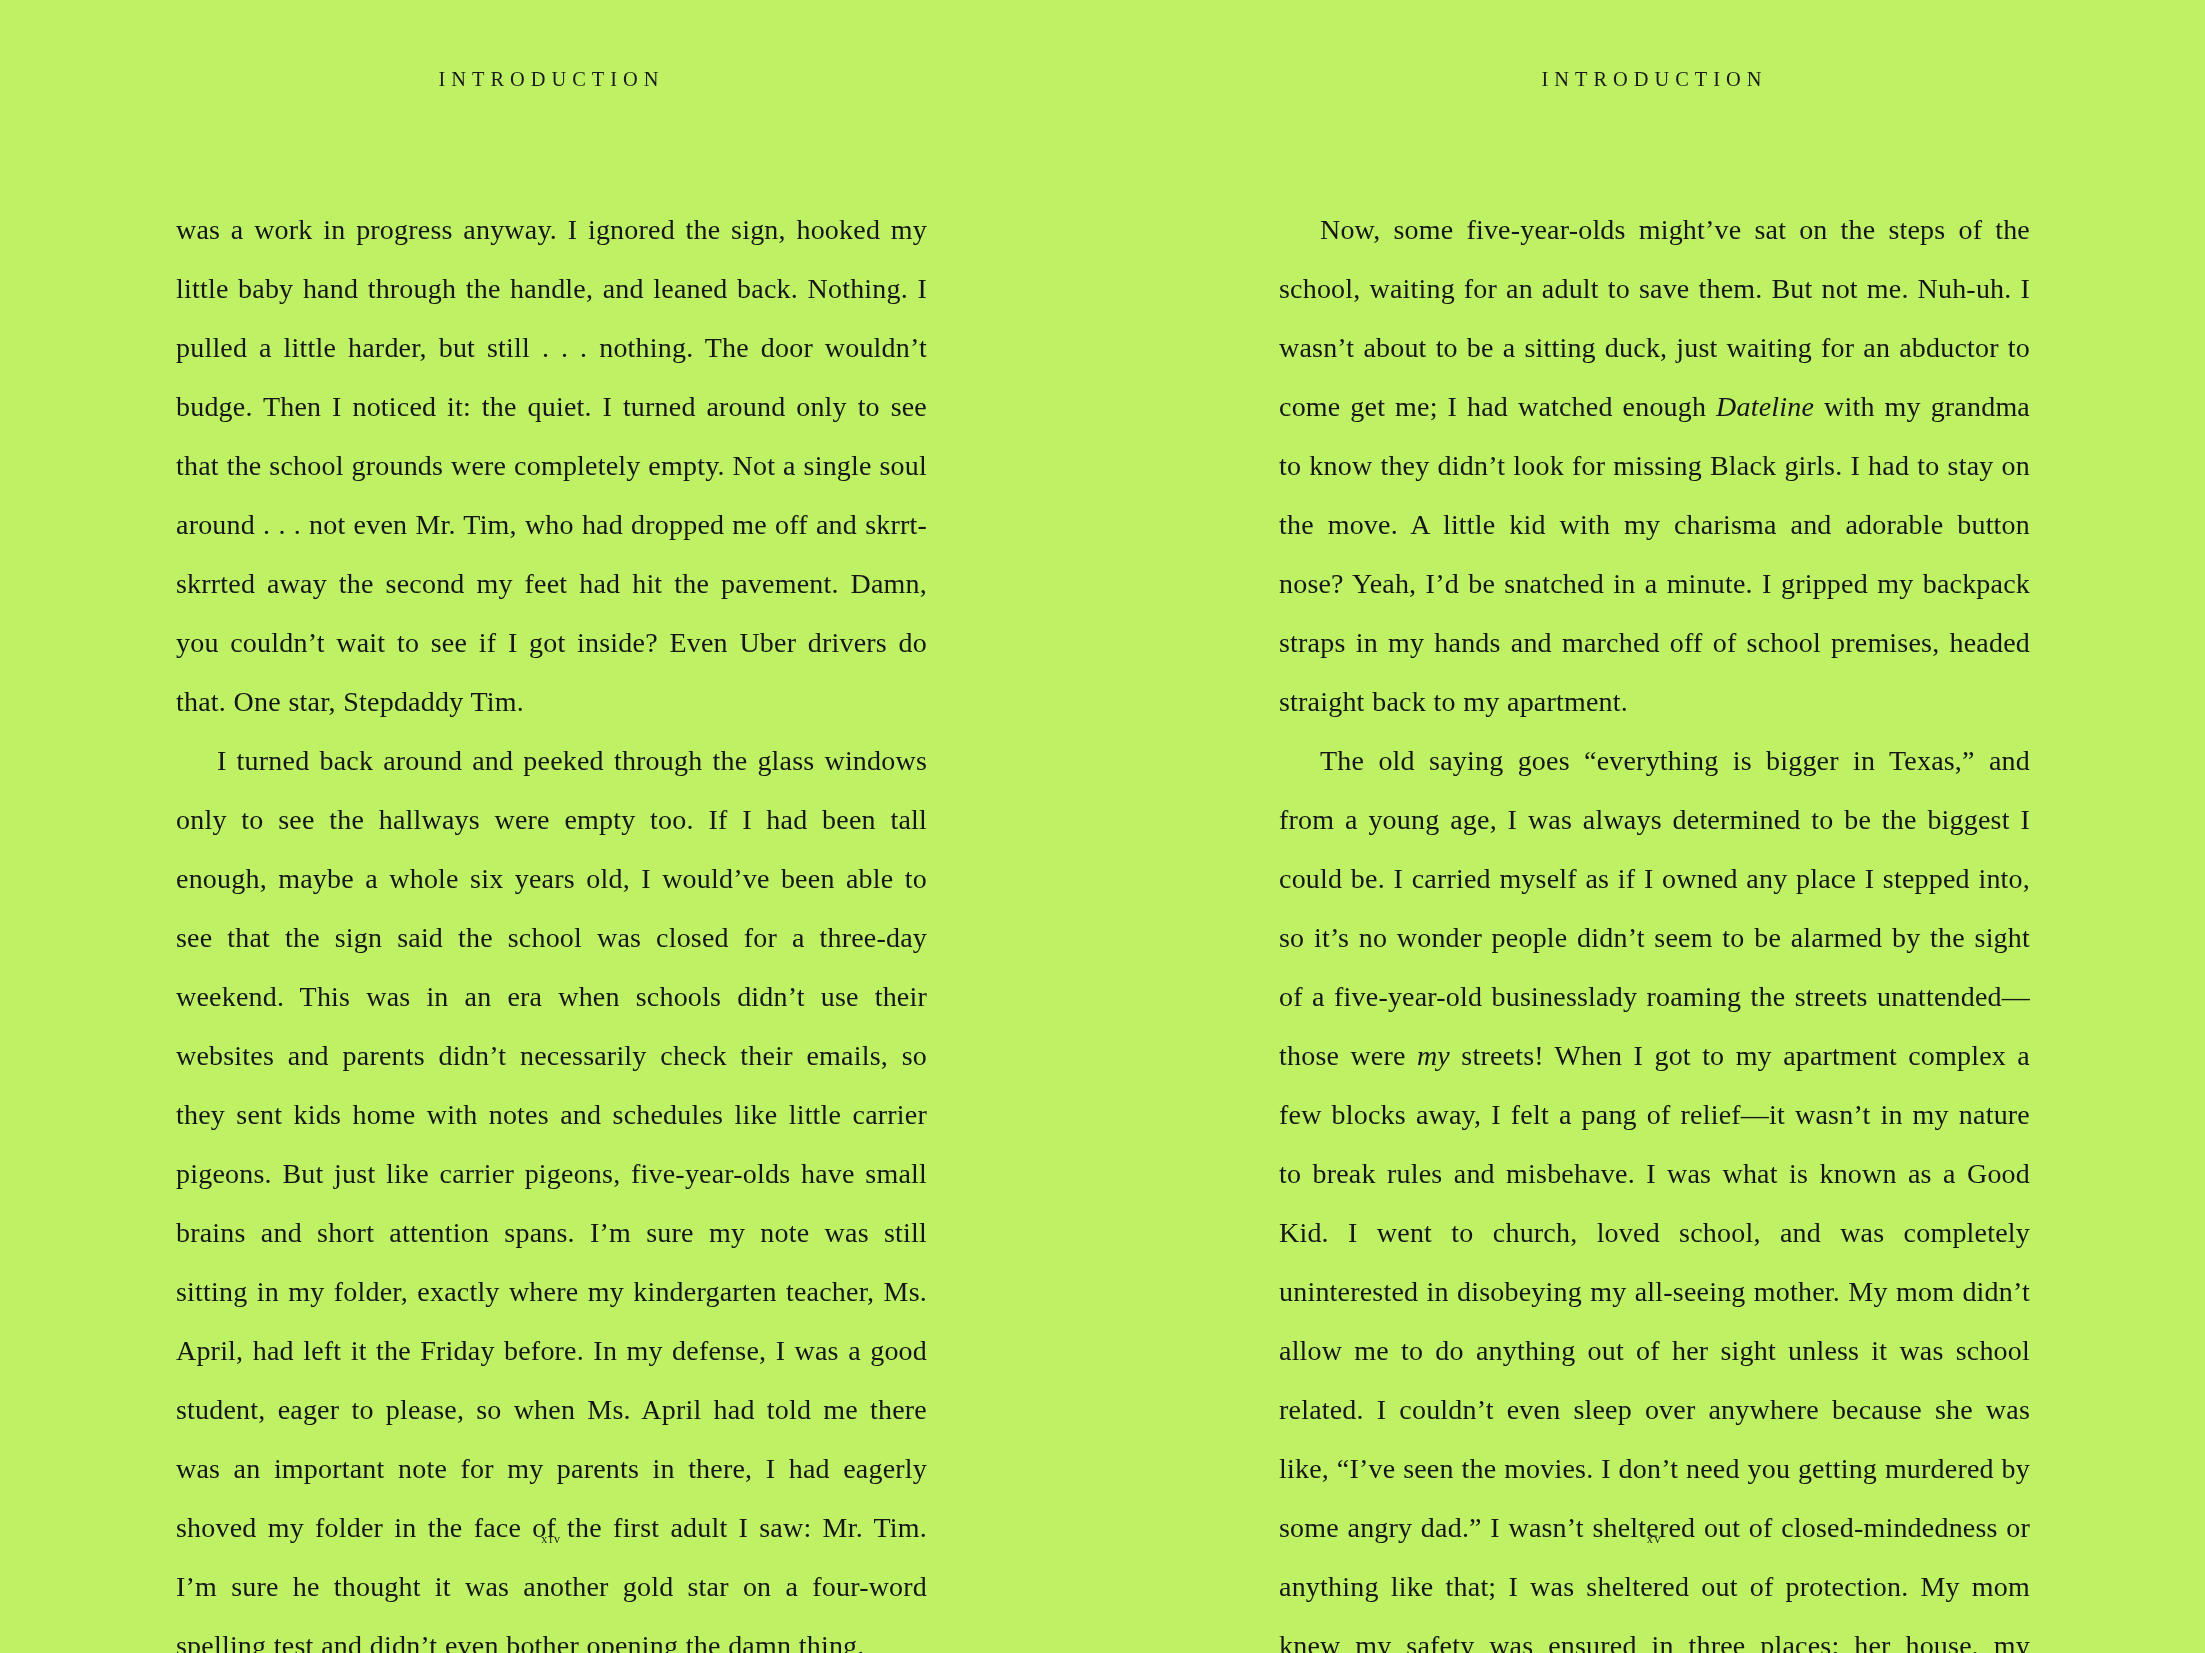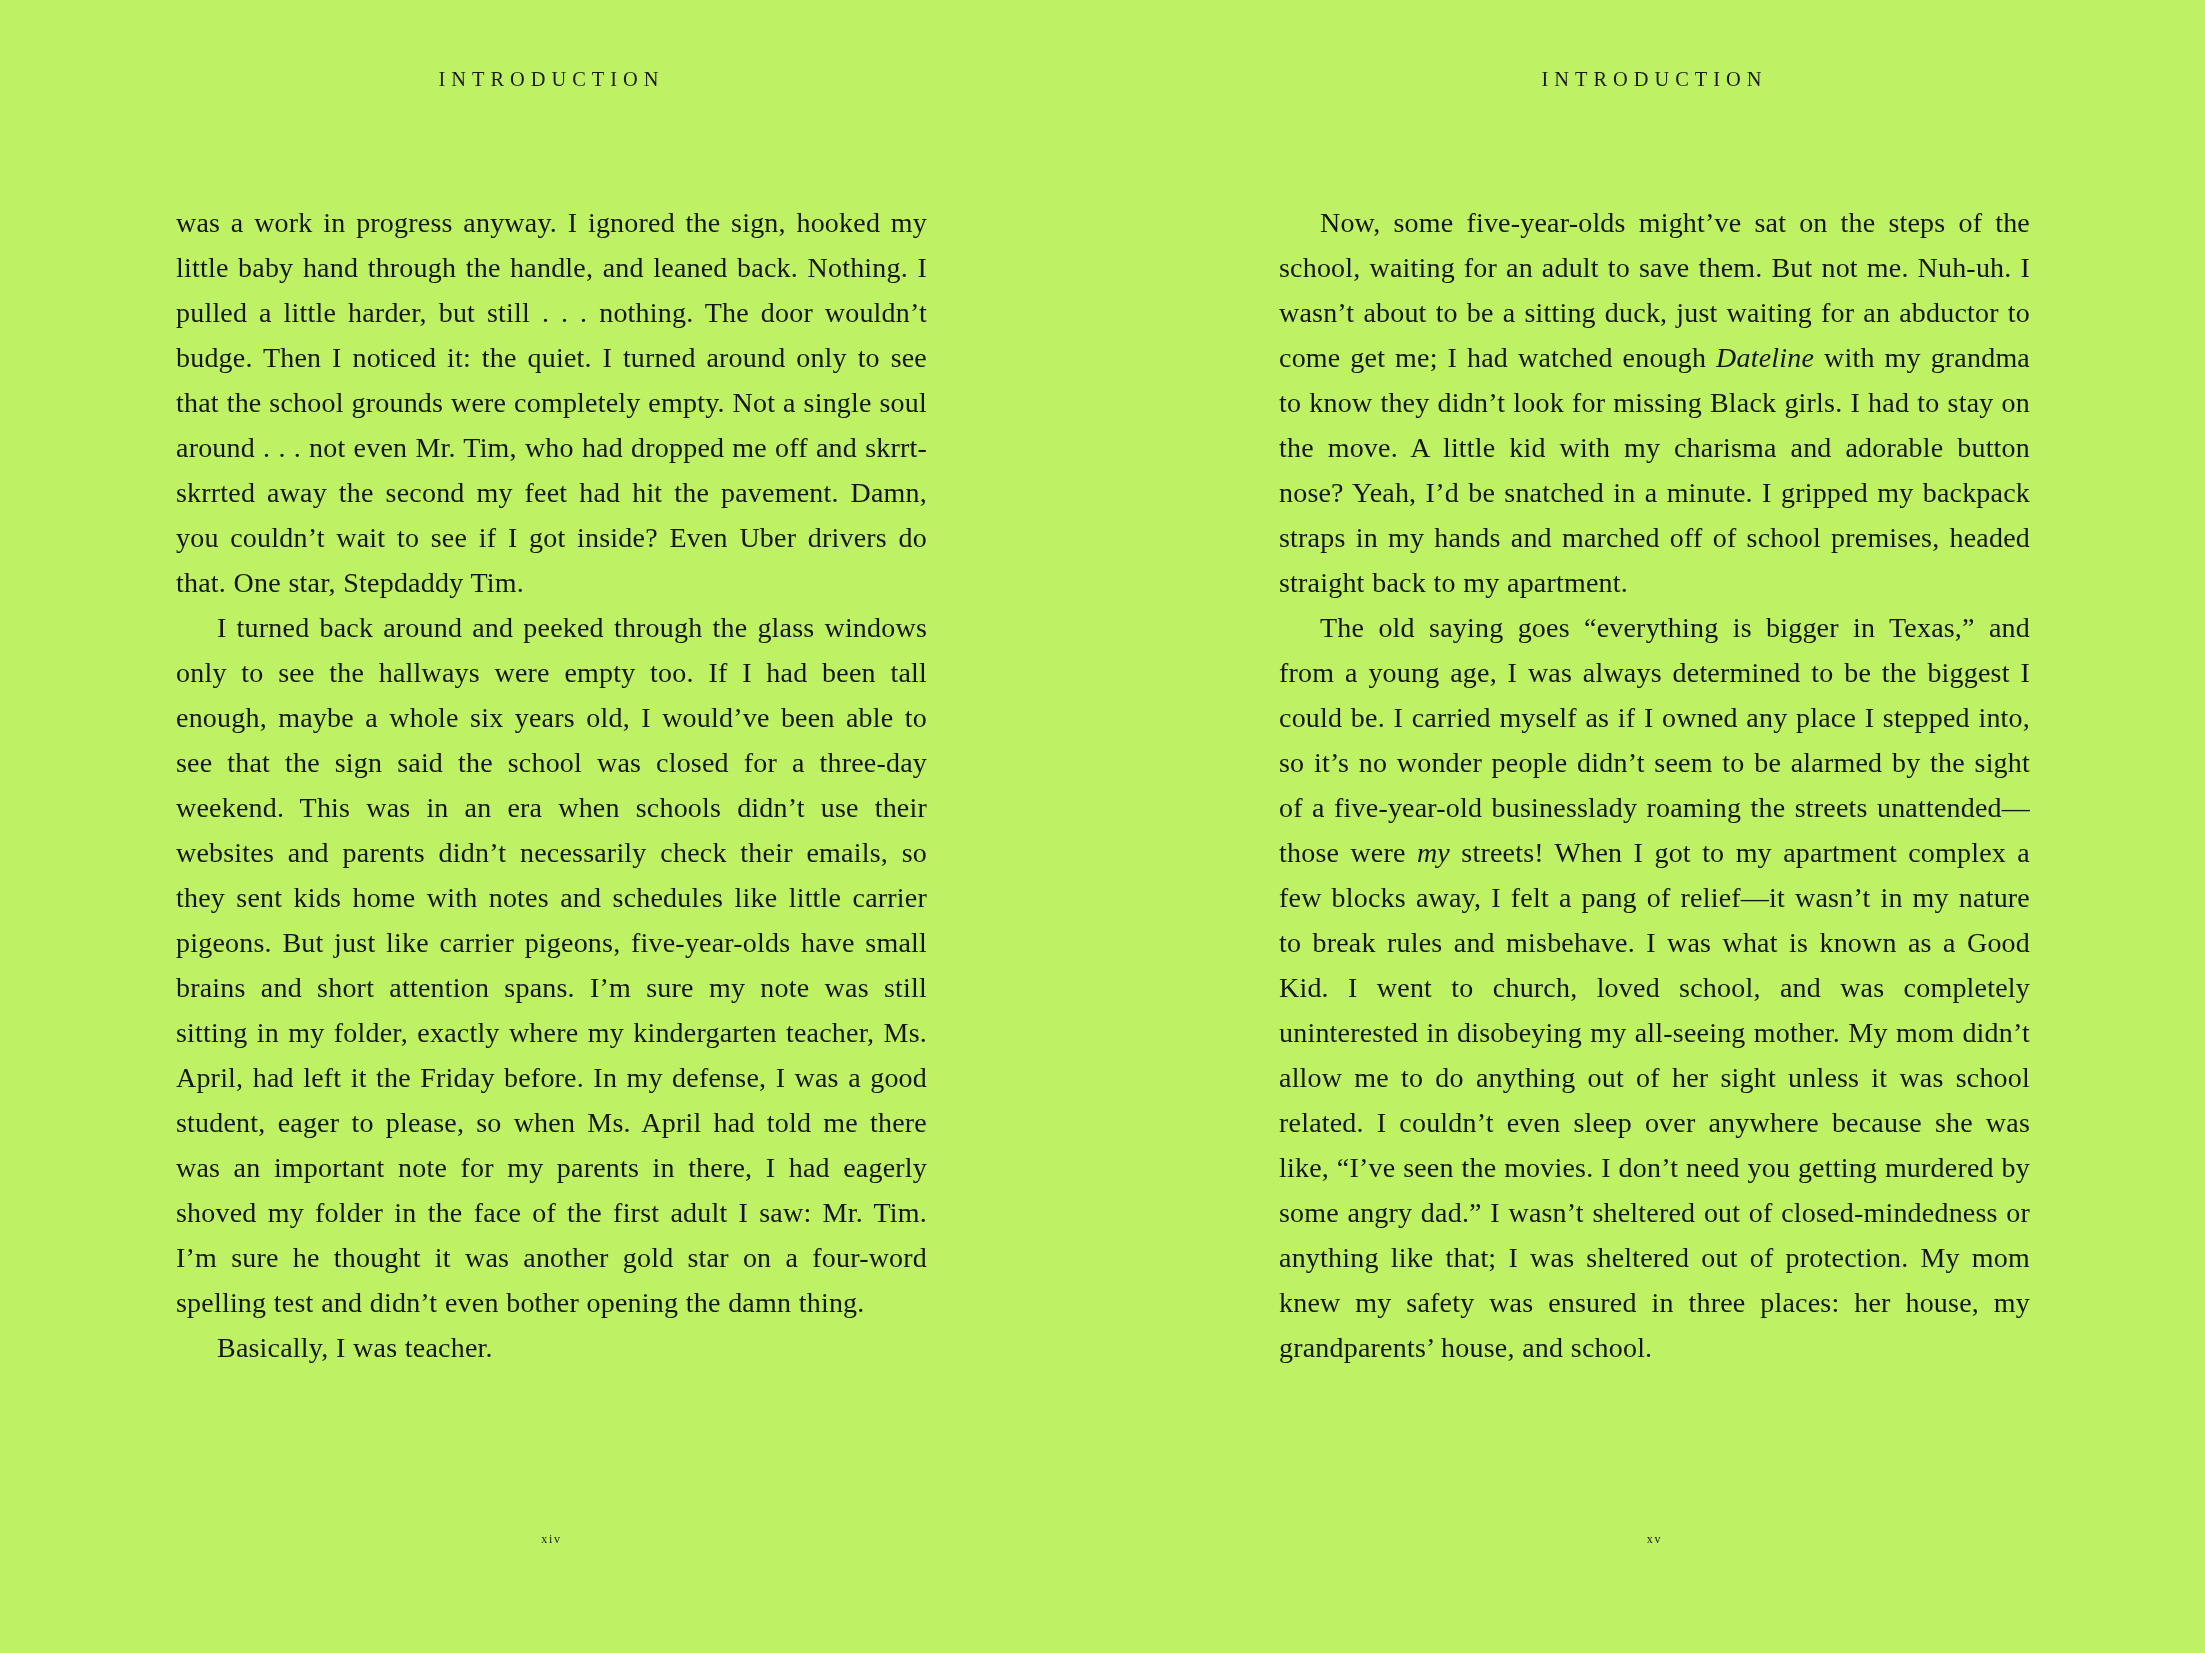--- a/index.html
+++ b/index.html
@@ -42,21 +42,21 @@
   .page-body {
     position: absolute;
     top: 200px;
     left: 176px;
     width: 751px;
   }
   .page-body p {
     margin: 0;
     padding: 0;
     font-size: 28px;
-    line-height: 45px;
+    line-height: 59px;
     text-align: justify;
     letter-spacing: 0.2px;
     word-spacing: 0.4px;
   }
   .page-body p.indent {
     text-indent: 41px;
   }
   .page-body em {
     font-style: italic;
   }

